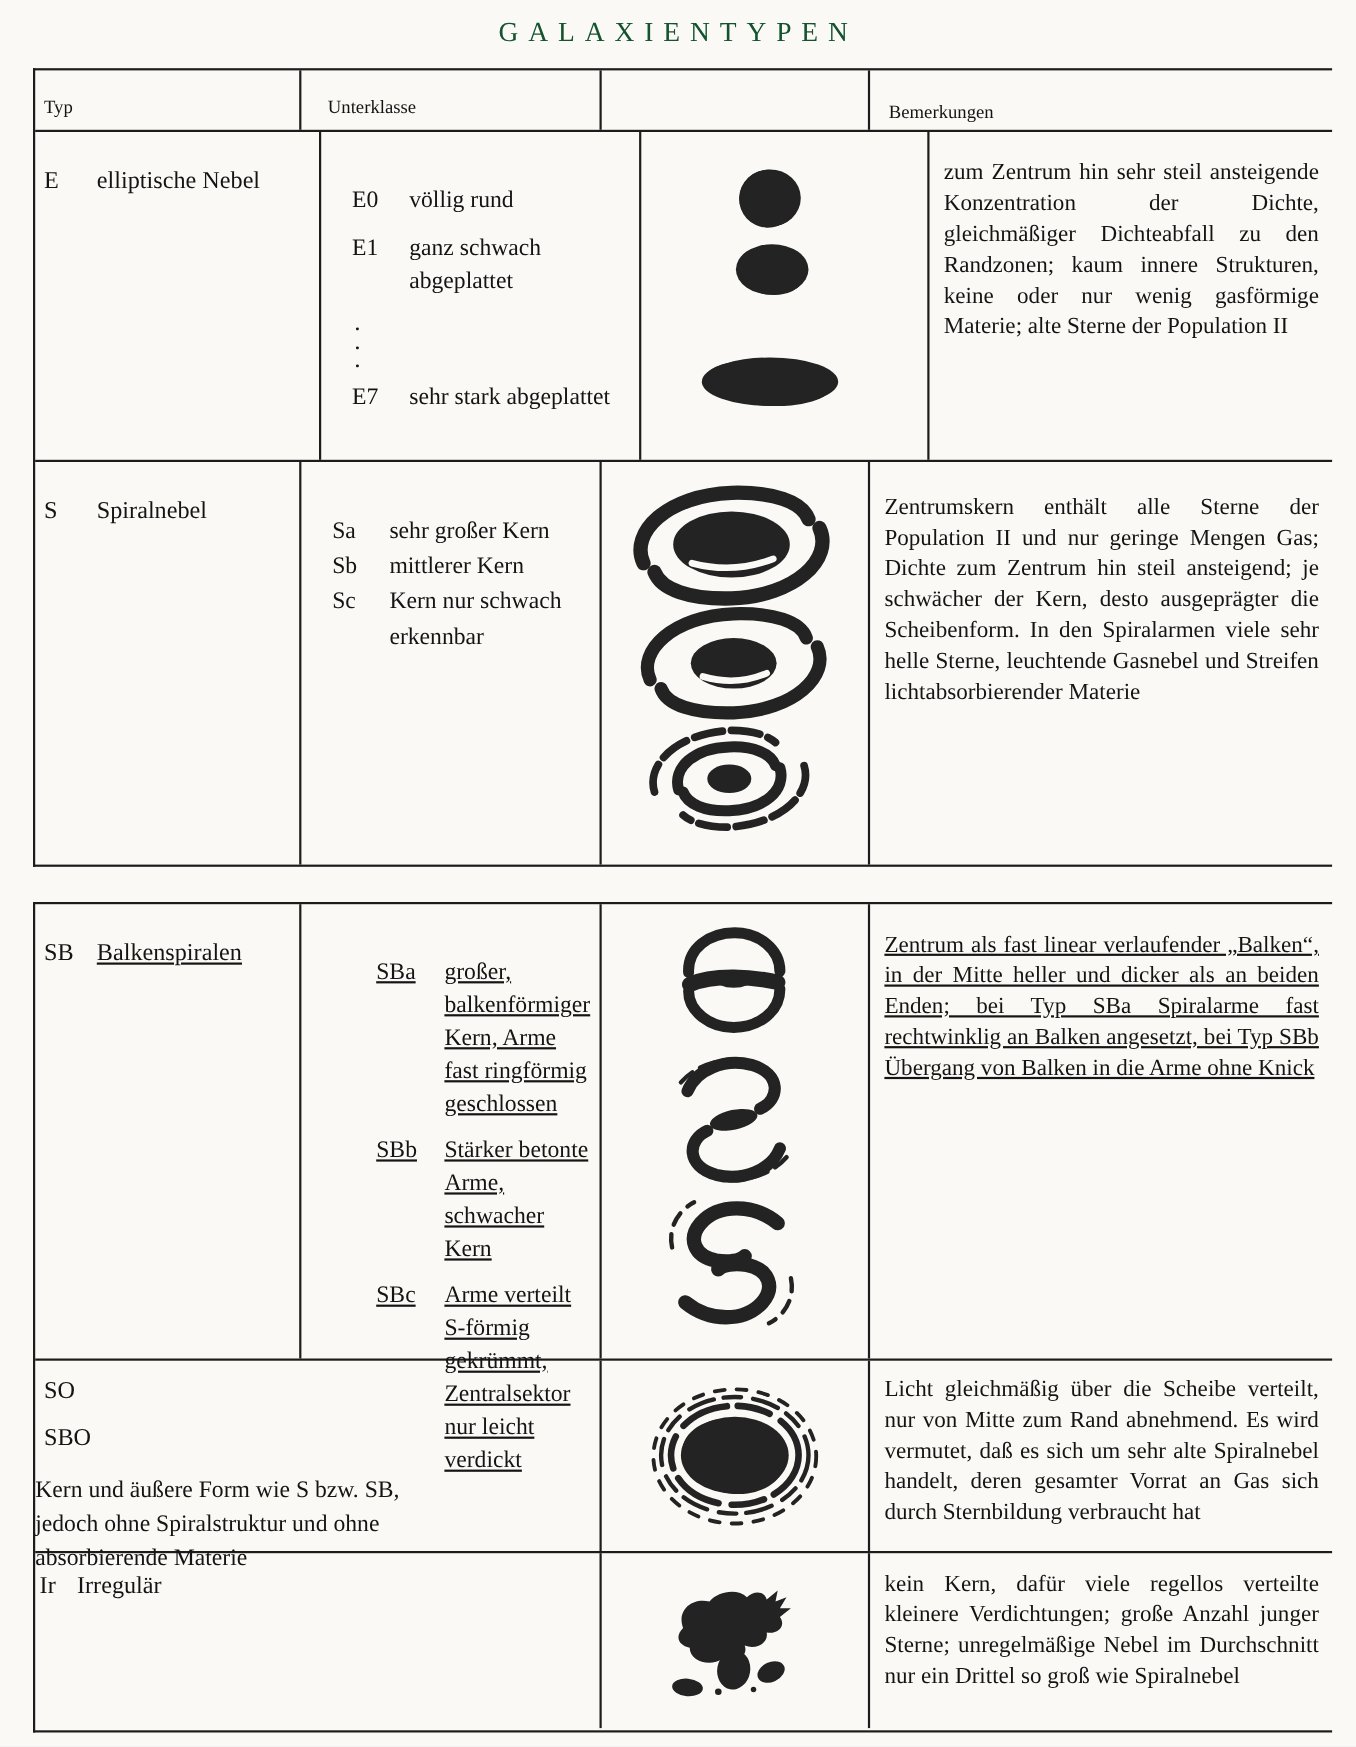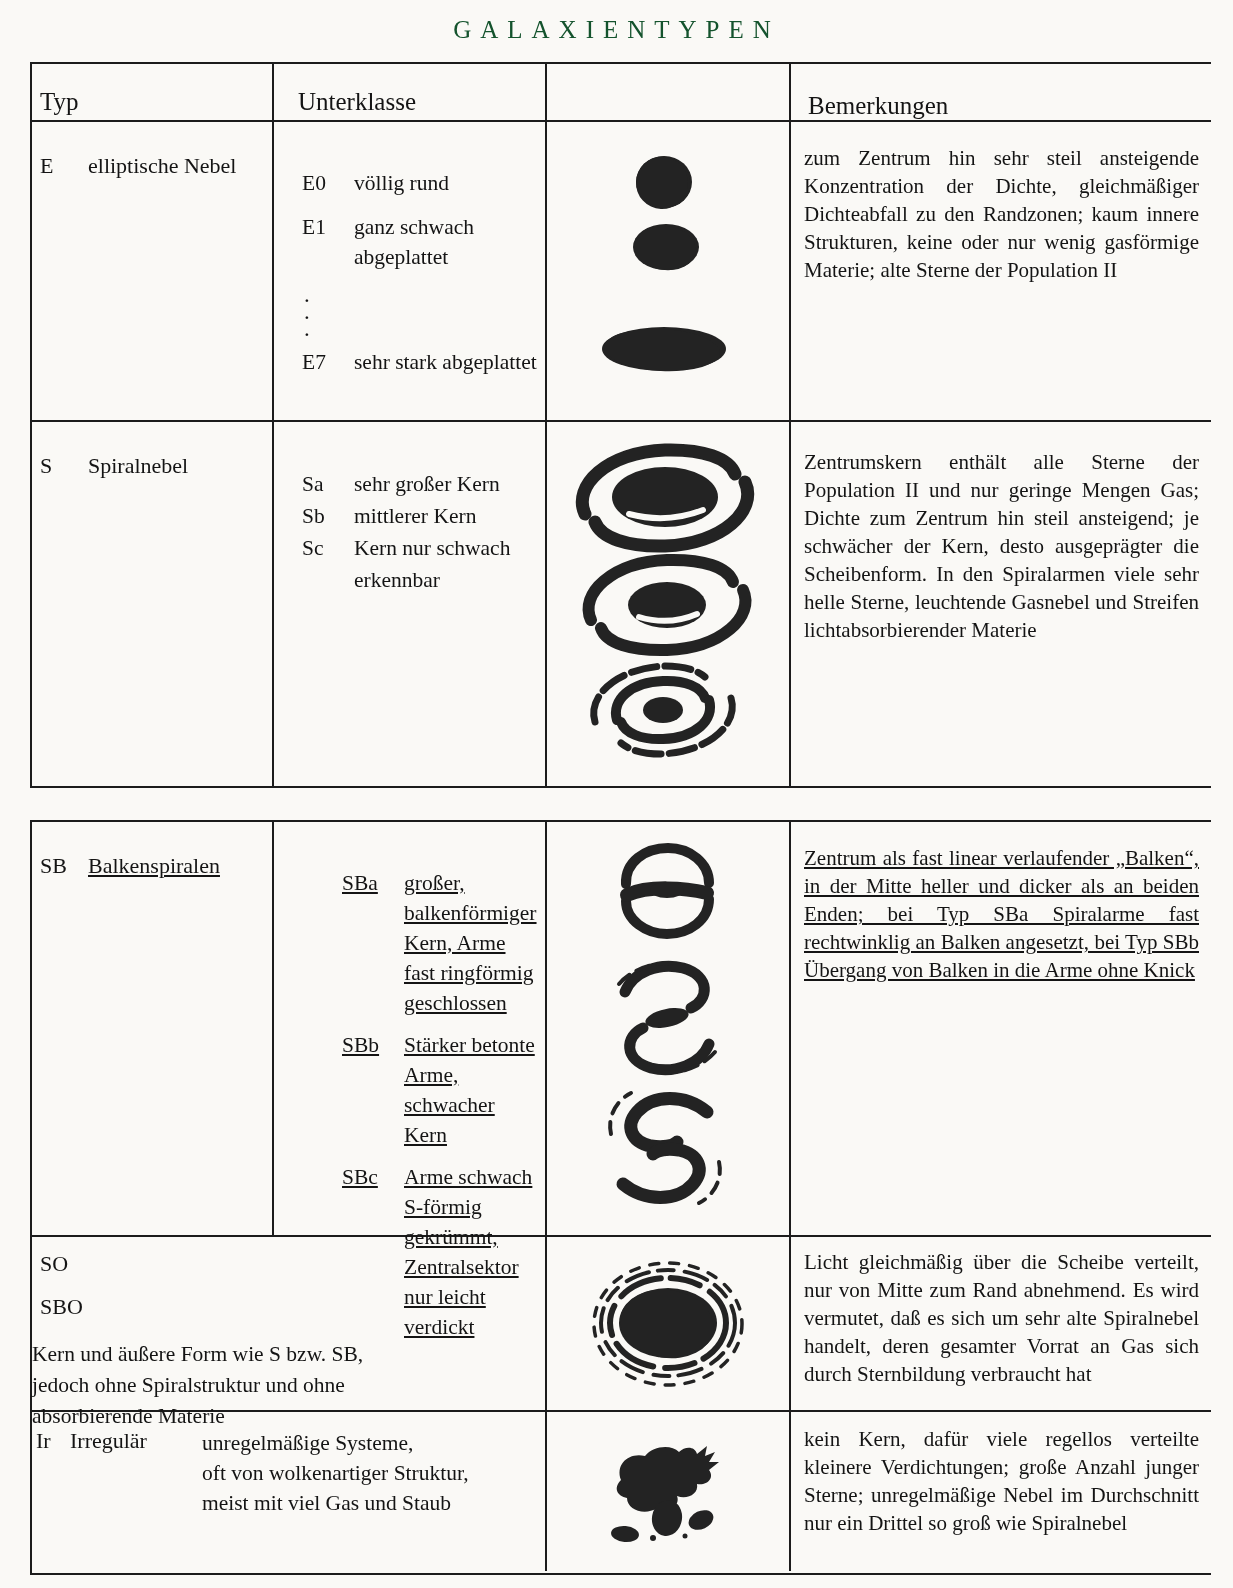--- a/index.html
+++ b/index.html
@@ -13,21 +13,21 @@
   .block1{top:62px;height:726px;}
   .block2{top:820px;height:755px;}
   .row{display:flex;box-sizing:border-box;}
   .rule{border-bottom:2px solid #1c1c1c;}
   .cell{box-sizing:border-box;position:relative;}
   .c1{width:240px;}
   .c2{width:273px;border-left:2px solid #1c1c1c;}
   .c3{width:244px;border-left:2px solid #1c1c1c;}
   .c4{flex:1;border-left:2px solid #1c1c1c;}
   .m1{width:513px;}
-  .th{font-size:25px;padding-top:24px;}
+  .th{font-size:17px;padding-top:24px;}
   .c1.th{padding-left:8px;}
   .c2.th{padding-left:24px;}
   .c4.th{padding-left:17px;padding-top:28px;}
   .typline{padding-top:31px;padding-left:8px;font-size:22px;}
   .typcode{display:inline-block;min-width:34px;margin-right:14px;}
   .c2 .subs{padding:46px 6px 0 28px;font-size:21.5px;line-height:30px;}
   .sub{display:flex;}
   .sub .code{width:52px;flex:0 0 52px;}
   .sub .desc{flex:1;}
   .row-e .sub{margin-bottom:14px;}
@@ -63,21 +63,21 @@
 
   <div class="tbl block1">
 
     <div class="row rule" style="height:61px;">
       <div class="cell c1 th">Typ</div>
       <div class="cell c2 th">Unterklasse</div>
       <div class="cell c3 th"></div>
       <div class="cell c4 th">Bemerkungen</div>
     </div>
 
-    <div class="row rule row-e" style="height:300px;">
+    <div class="row rule row-e" style="height:300px;gap:18px;">
       <div class="cell c1">
         <div class="typline">
           <span class="typcode">E</span><span>elliptische Nebel</span>
         </div>
       </div>
       <div class="cell c2">
         <div class="subs">
           <div class="sub">
             <span class="code">E0</span>
             <span class="desc">völlig rund</span>
@@ -179,21 +179,21 @@
           <div class="sub">
             <span class="code">SBa</span>
             <span class="desc">großer, balkenförmiger Kern, Arme fast ringförmig geschlossen</span>
           </div>
           <div class="sub">
             <span class="code">SBb</span>
             <span class="desc">Stärker betonte Arme, schwacher Kern</span>
           </div>
           <div class="sub">
             <span class="code">SBc</span>
-            <span class="desc">Arme schwach S-förmig gekrümmt, Zentralsektor nur leicht verdickt</span>
+            <span class="desc">Arme verteilt S-förmig gekrümmt, Zentralsektor nur leicht verdickt</span>
           </div>
         </div>
       </div>
       <div class="cell c3 figcell">
         <svg width="242" height="413" viewBox="0 0 242 413">
           <g transform="translate(120,70)">
             <path class="arm" stroke-width="10" d="M -41 -8 C -42 -30 -22 -44 1 -44 C 23 -44 42 -29 42 -9"></path>
             <path class="arm" stroke-width="10" d="M 42 7 C 42 28 22 42 0 42 C -21 42 -41 28 -41 9"></path>
             <path class="arm" stroke-width="14" d="M -40 3 C -18 -7 18 -4 40 1"></path>
             <ellipse class="ink" cx="0" cy="-2" rx="17" ry="8"></ellipse>
@@ -242,25 +242,20 @@
         </svg>
       </div>
       <div class="cell c4 bem">Licht gleichmäßig über die Scheibe verteilt, nur von Mitte zum Rand abnehmend. Es wird vermutet, daß es sich um sehr alte Spiralnebel handelt, deren gesamter Vorrat an Gas sich durch Sternbildung verbraucht hat</div>
     </div>
 
     <div class="row row-ir" style="height:159px;">
       <div class="cell m1">
         <div class="ir-wrap">
           <div class="ir-code">Ir</div>
           <div class="ir-name">Irregulär</div>
-          <div class="ir-desc">
-            <div>unregelmäßige Systeme,</div>
-            <div>oft von wolkenartiger Struktur,</div>
-            <div>meist mit viel Gas und Staub</div>
-          </div>
         </div>
       </div>
       <div class="cell c3 figcell">
         <svg width="242" height="157" viewBox="0 0 242 157">
           <g transform="translate(118,78)">
             <path class="ink" d="M -44 -10 C -50 -26 -36 -38 -20 -34 C -12 -44 6 -46 14 -38 C 20 -44 30 -44 32 -36 L 42 -44 L 40 -34 L 50 -38 L 44 -28 L 54 -28 L 44 -20 C 50 -12 42 -4 32 -6 C 34 4 22 10 12 6 C 16 16 2 24 -8 18 C -20 26 -38 20 -38 8 C -48 6 -52 -2 -44 -10 Z"></path>
             <ellipse class="ink" cx="2" cy="28" rx="15" ry="18" transform="rotate(10 2 28)"></ellipse>
             <ellipse class="ink" cx="36" cy="30" rx="13" ry="9" transform="rotate(-25 36 30)"></ellipse>
             <ellipse class="ink" cx="-40" cy="44" rx="14" ry="8" transform="rotate(5 -40 44)"></ellipse>
             <circle class="ink" cx="-12" cy="48" r="3"></circle>

